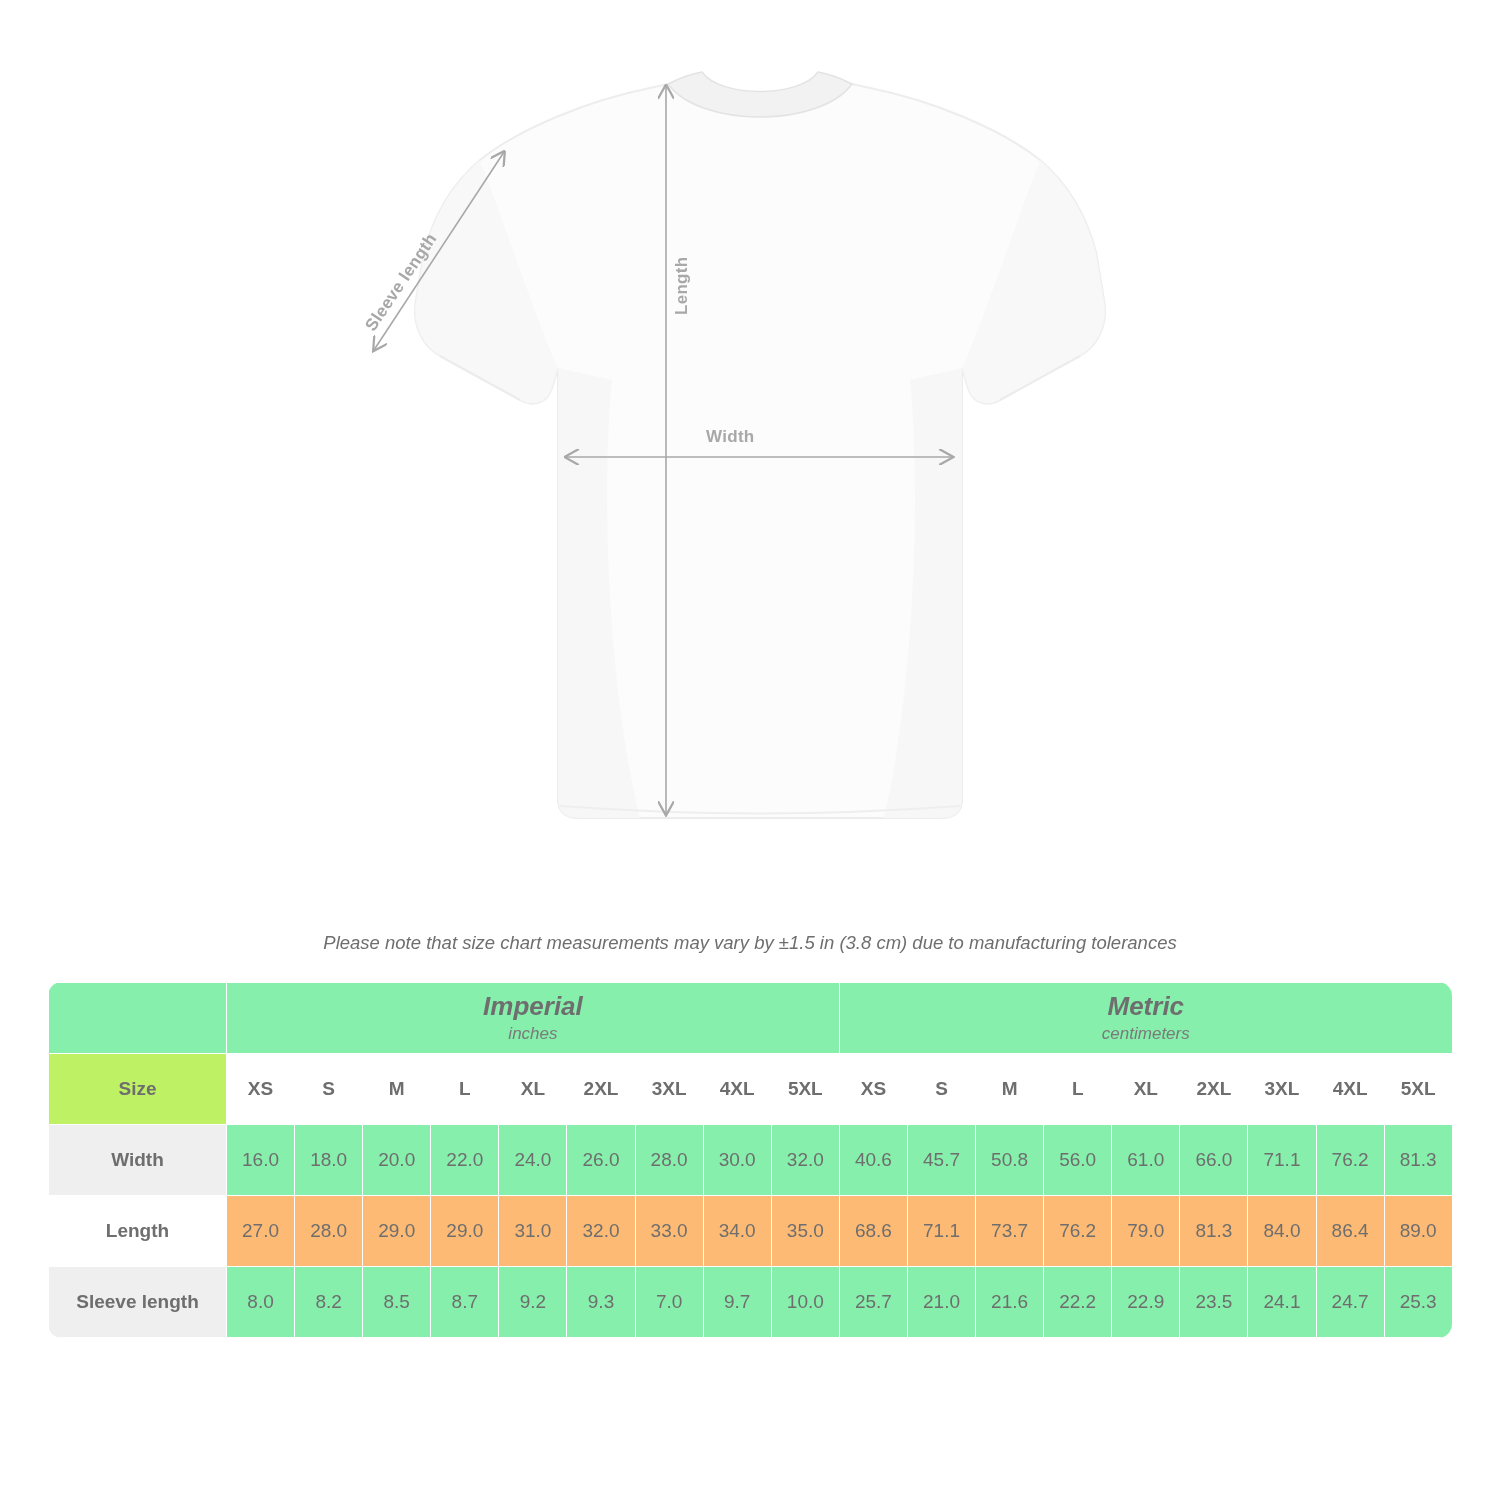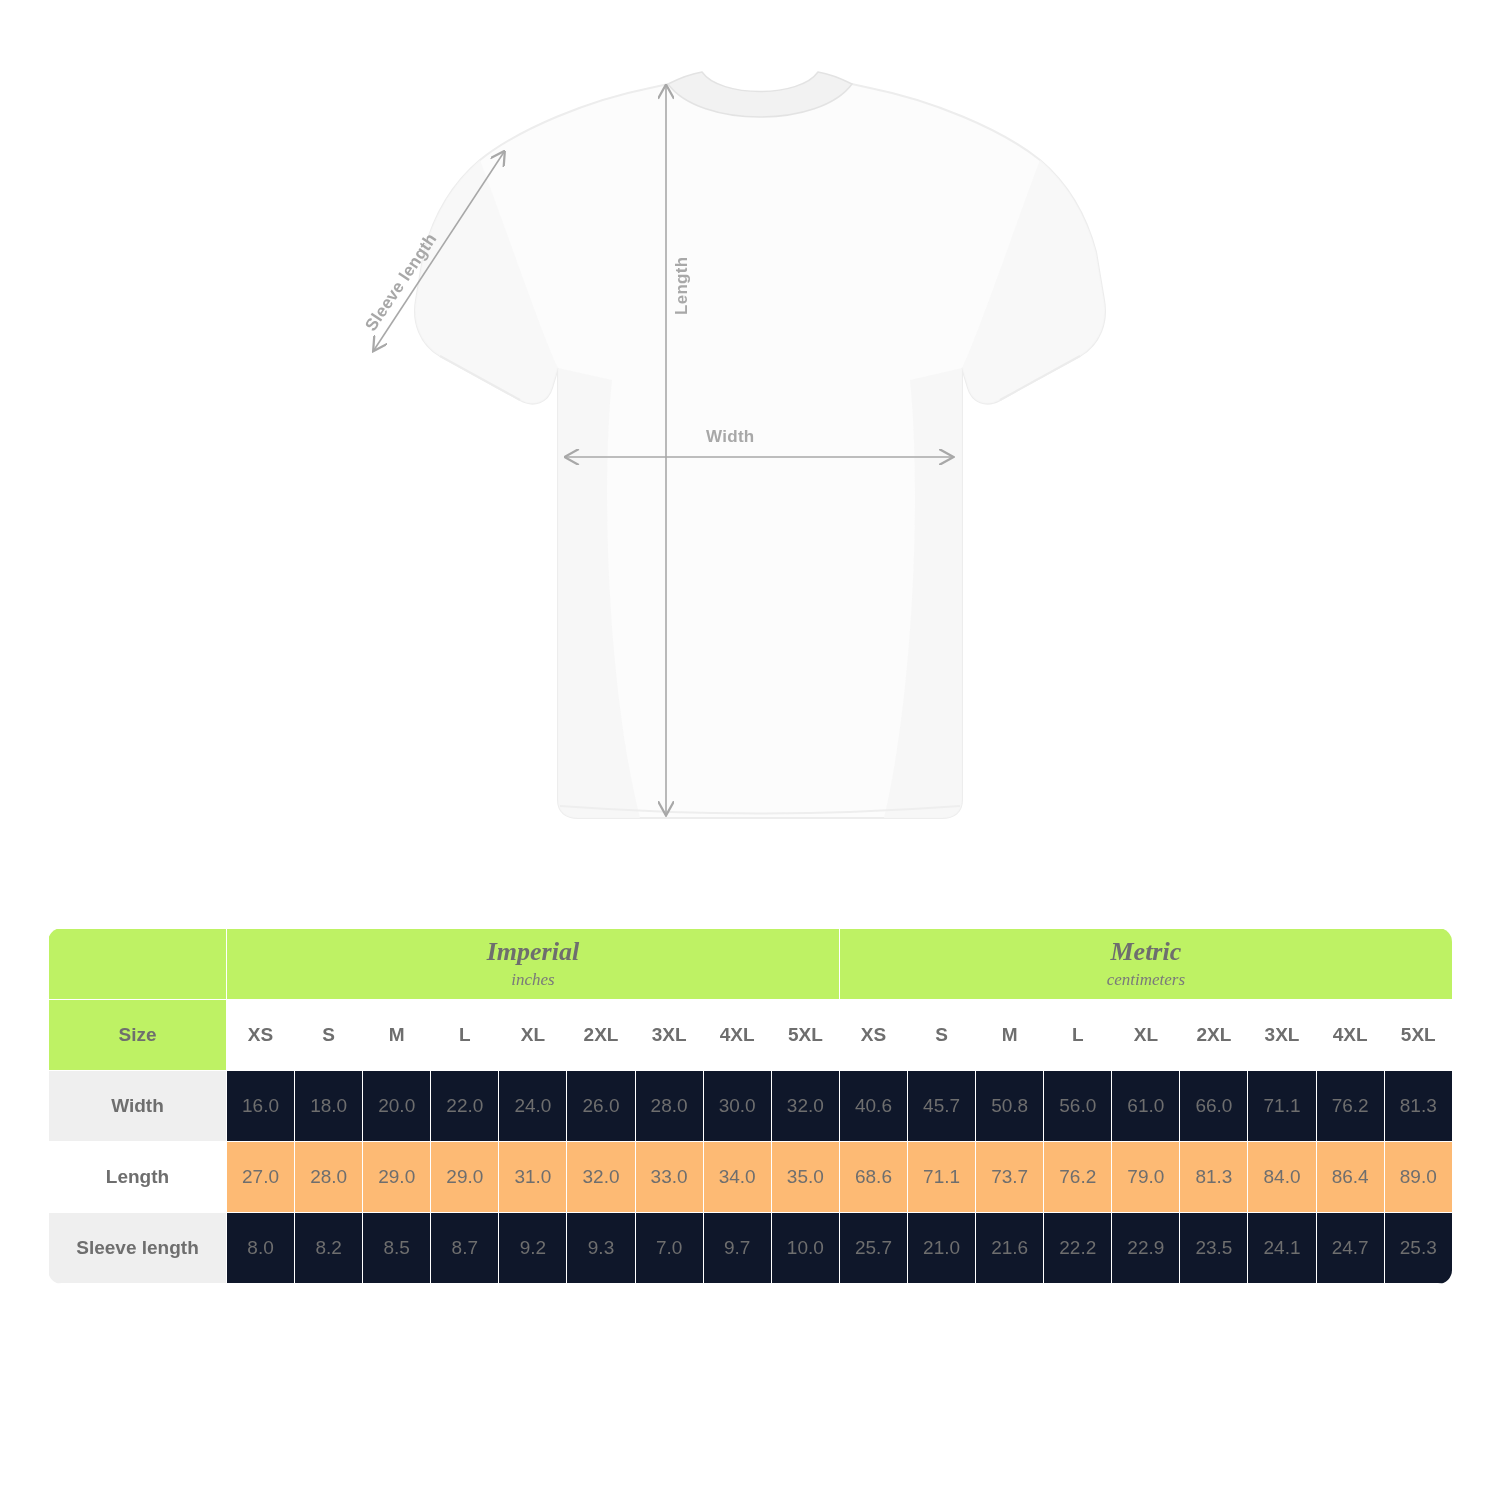--- a/index.html
+++ b/index.html
@@ -81,23 +81,22 @@
   table.size-table th {
     border: 1px solid #ffffff;
     text-align: center;
     vertical-align: middle;
     font-size: 19px;
     color: #6e6e6e;
     padding: 0;
     height: 70px;
   }
   .unit-head td {
-    background: #bef264;
+    background: #86efac;
     height: 112px;
-    font-family: Liberation Serif, serif;
   }
   .unit-title {
     font-size: 26px;
     font-weight: bold;
     font-style: italic;
     color: #6e6e6e;
     line-height: 1.25;
   }
   .unit-sub {
     font-size: 17px;
@@ -111,21 +110,21 @@
   .row-size td {
     background: #ffffff;
     font-weight: bold;
     font-size: 19px;
     color: #5f5f5f;
   }
   .row-size td.rowhead {
     background: #bef264;
   }
   .row-alt td {
-    background: #0f172a;
+    background: #86efac;
   }
   .row-plain td {
     background: #fdba74;
   }
   td.rowhead {
     font-weight: bold;
     font-size: 19px;
     color: #5f5f5f;
   }
   .row-alt td.rowhead {
@@ -202,20 +201,21 @@
       <line x1="566" y1="457" x2="952" y2="457" stroke="#a8a8a8" stroke-width="1.6" marker-start="url(#arrTail)" marker-end="url(#arrHead)"></line>
 
       <line x1="504" y1="152" x2="374" y2="350" stroke="#a8a8a8" stroke-width="1.6" marker-start="url(#arrTail)" marker-end="url(#arrHead)"></line>
     </svg>
 
     <div class="dim-label" id="label-length">Length</div>
     <div class="dim-label" id="label-width">Width</div>
     <div class="dim-label" id="label-sleeve">Sleeve length</div>
   </div>
 
+  <div class="note">Please note that size chart measurements may vary by ±1.5 in (3.8 cm) due to manufacturing tolerances</div>
 
   <div class="table-wrap">
     <table class="size-table">
       <colgroup>
         <col class="c-head">
         <col class="c-cell">
           <col class="c-cell">
           <col class="c-cell">
           <col class="c-cell">
           <col class="c-cell">

